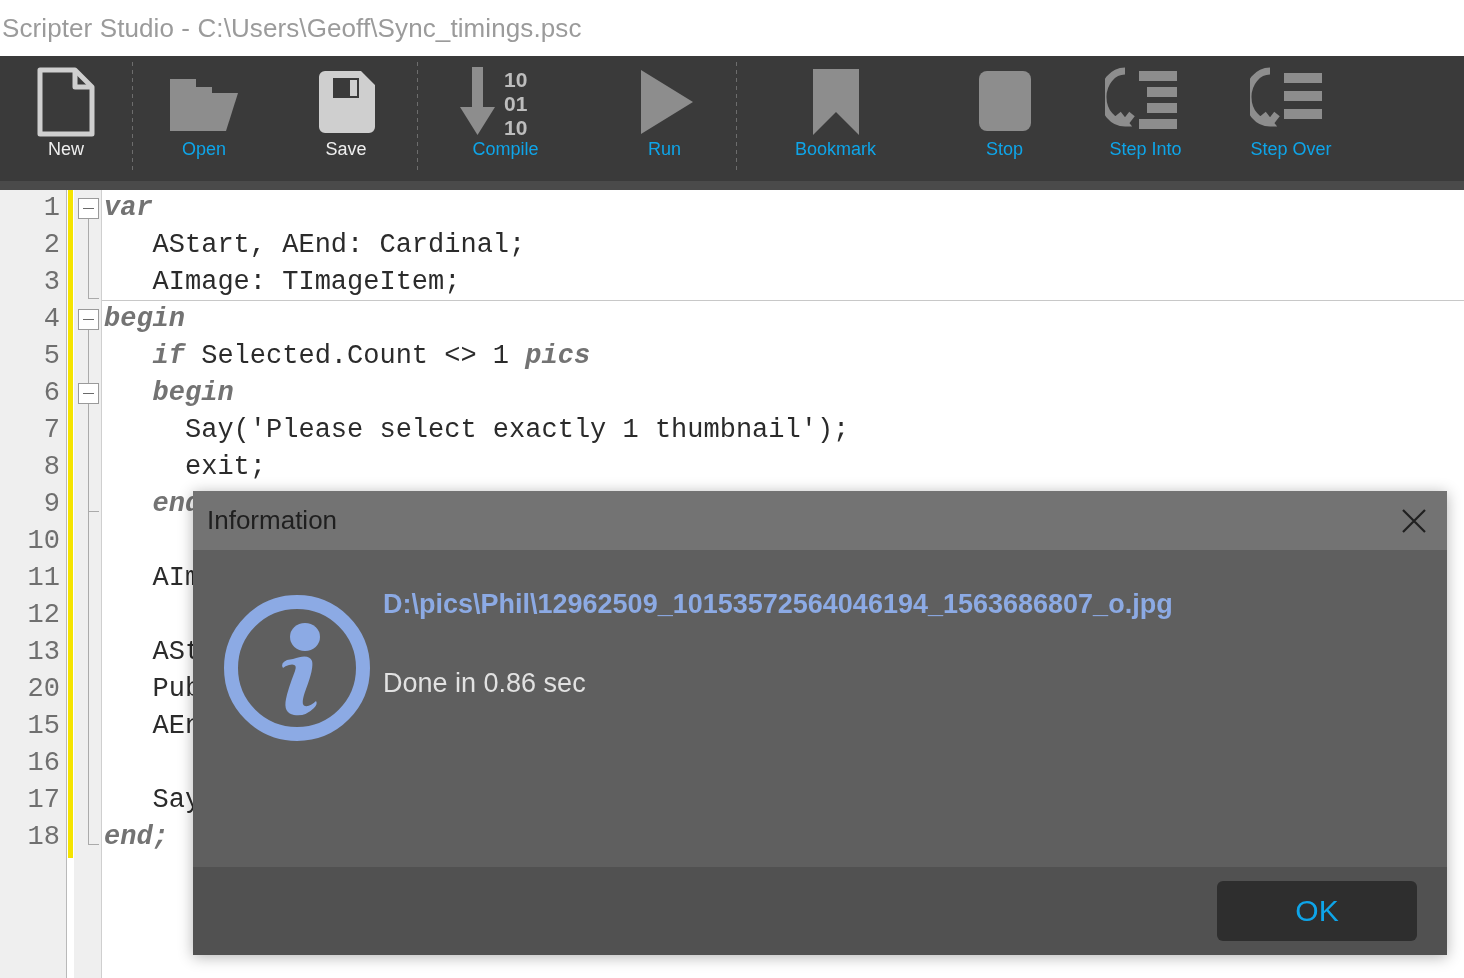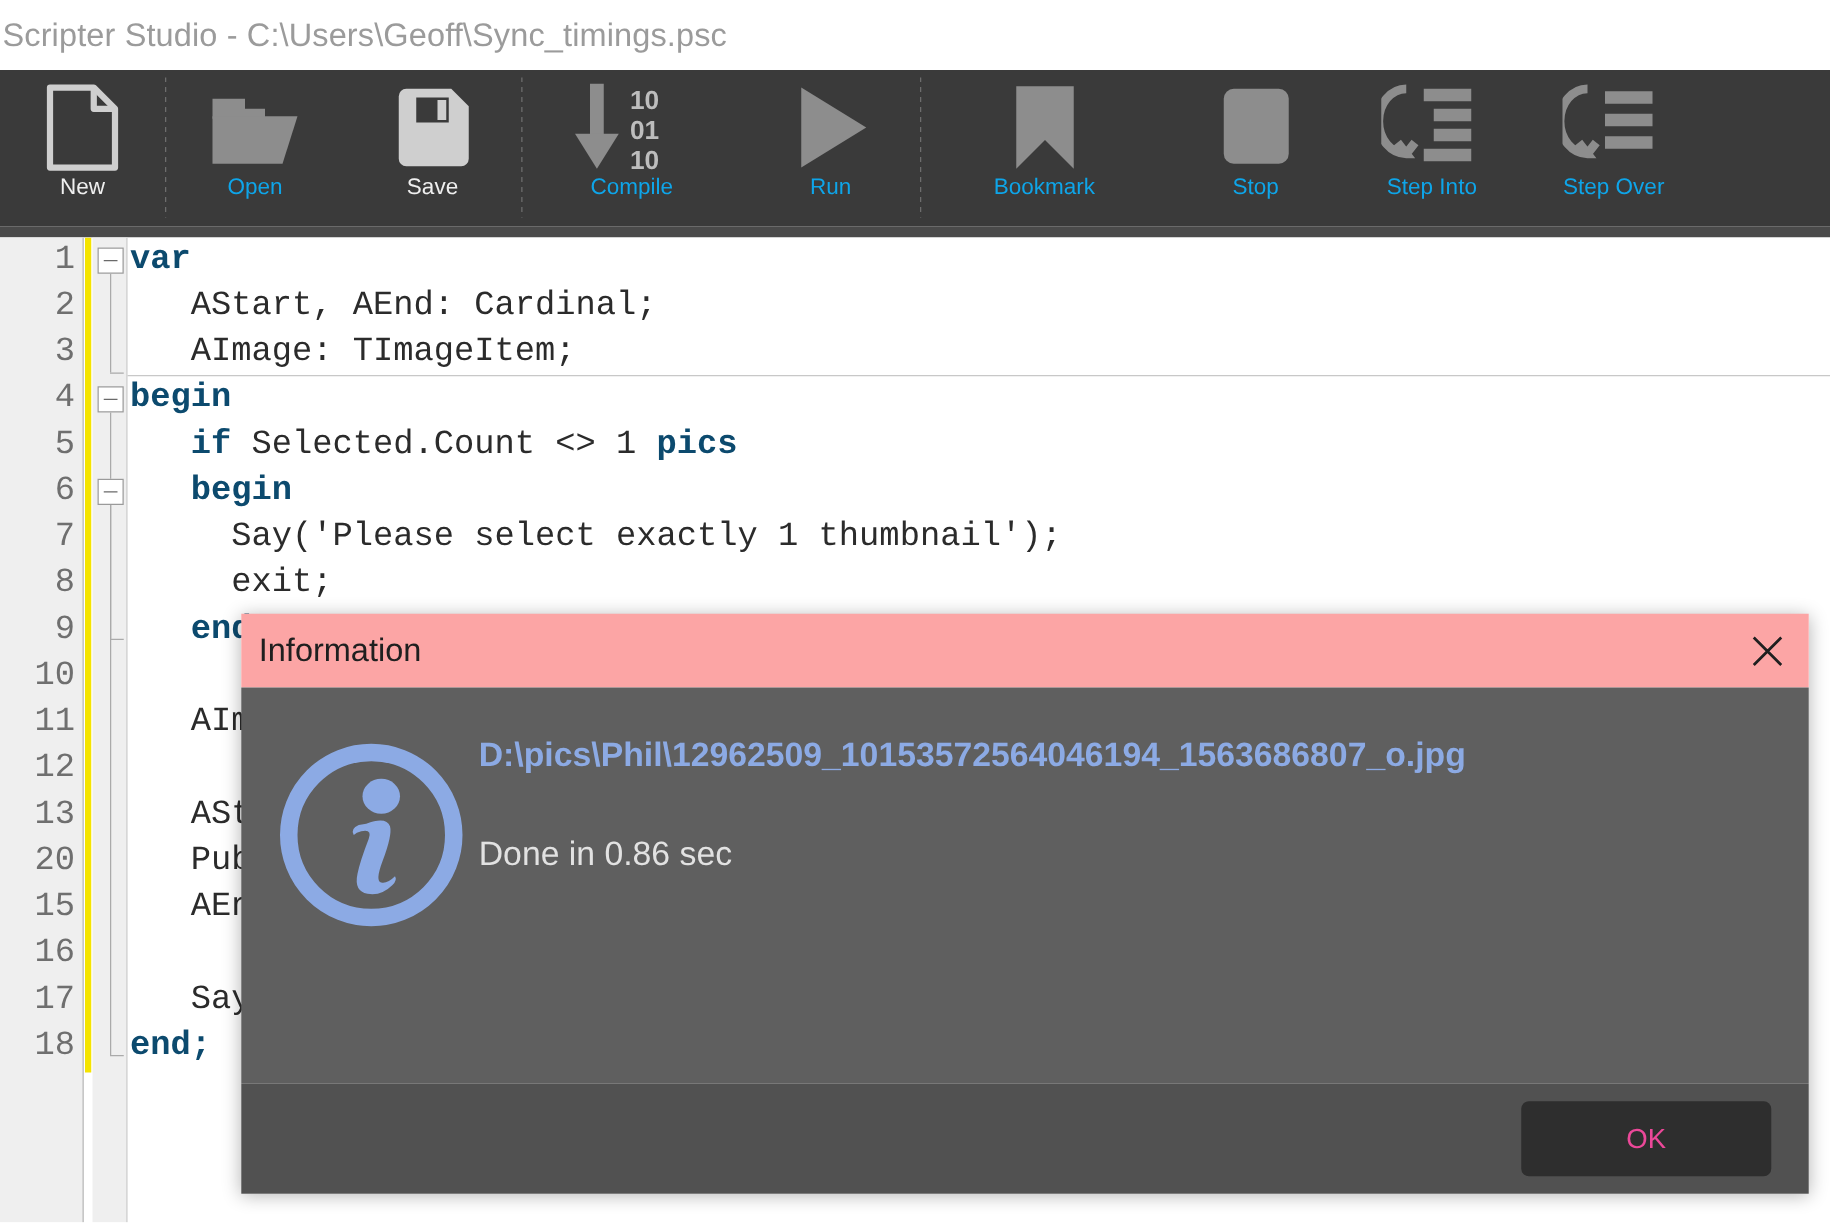--- a/index.html
+++ b/index.html
@@ -44,51 +44,51 @@
   .foldcol-edge { position:absolute; left:101px; top:0; width:1px; height:788px;
     background:#cfcfcf; }
 
   .lines { position:absolute; left:0; top:0; width:1464px; }
   .line { position:relative; height:37px; }
   .lineno { position:absolute; left:0; top:0; width:60px; text-align:right;
     font-family:"Liberation Mono", monospace; font-size:27px; color:#6f6f6f;
     line-height:37px; }
   .code { position:absolute; left:104px; top:0; font-family:"Liberation Mono", monospace;
     font-size:27px; color:#2b2b2b; line-height:37px; white-space:pre; }
-  .code b { font-weight:bold; color:#0c4a6e; }
+  .code b { font-weight:bold; color:#737373;font-style:italic; }
 
   
   .fold-box { position:absolute; left:78px; width:21px; height:21px;
     border:1px solid #9a9a9a; background:#ffffff; }
   .fold-box:after { content:""; position:absolute; left:4px; top:9px;
     width:11px; height:1px; background:#6a6a6a; }
   .fold-line { position:absolute; left:88px; width:1px; background:#aaaaaa; }
   .fold-foot { position:absolute; width:11px; height:1px; background:#aaaaaa; left:88px; }
   .sep-line { position:absolute; left:102px; height:1px; background:#c8c8c8; }
 
   
   .dialog { position:absolute; left:193px; top:491px; width:1254px; height:464px;
     box-shadow:0 2px 14px rgba(0,0,0,0.30); }
-  .dlg-title { height:59px; background:#fca5a5; display:flex; align-items:center;
+  .dlg-title { height:59px; background:#737373; display:flex; align-items:center;
     justify-content:space-between; padding:0 0 0 14px; }
   .dlg-title-text { font-size:26px; color:#1f1f1f; }
   .dlg-close { width:66px; height:59px; display:flex; align-items:center;
     justify-content:center; }
   .dlg-body { height:317px; background:#5f5f5f; position:relative;
     padding:30px 26px 0 26px; display:flex; }
   .dlg-icon { width:156px; flex:0 0 156px; display:flex; align-items:flex-start;
     justify-content:center; padding-top:10px; }
   .dlg-text { padding-left:8px; padding-top:4px; }
   .dlg-path { font-size:27px; font-weight:bold; color:#8caae4; line-height:1.55;
     max-width:935px; word-break:break-all; }
   .dlg-msg { font-size:27px; color:#e2e2e2; margin-top:42px; }
   .dlg-footer { height:88px; background:#515151; position:relative; }
   .dlg-ok { position:absolute; right:30px; top:14px; width:200px; height:60px;
-    background:#2e2e2e; border:none; border-radius:6px; color:#ec4899;
-    font-size:22px; font-family:"Liberation Sans", sans-serif; cursor:pointer; }
+    background:#2e2e2e; border:none; border-radius:6px; color:#0ea5e9;
+    font-size:30px; font-family:"Liberation Sans", sans-serif; cursor:pointer; }
 </style>
 </head>
 <body>
 
 <div id="app">
 
   <div class="titlebar">
     <div class="titlebar-text">Scripter Studio - C:\Users\Geoff\Sync_timings.psc</div>
   </div>
 

